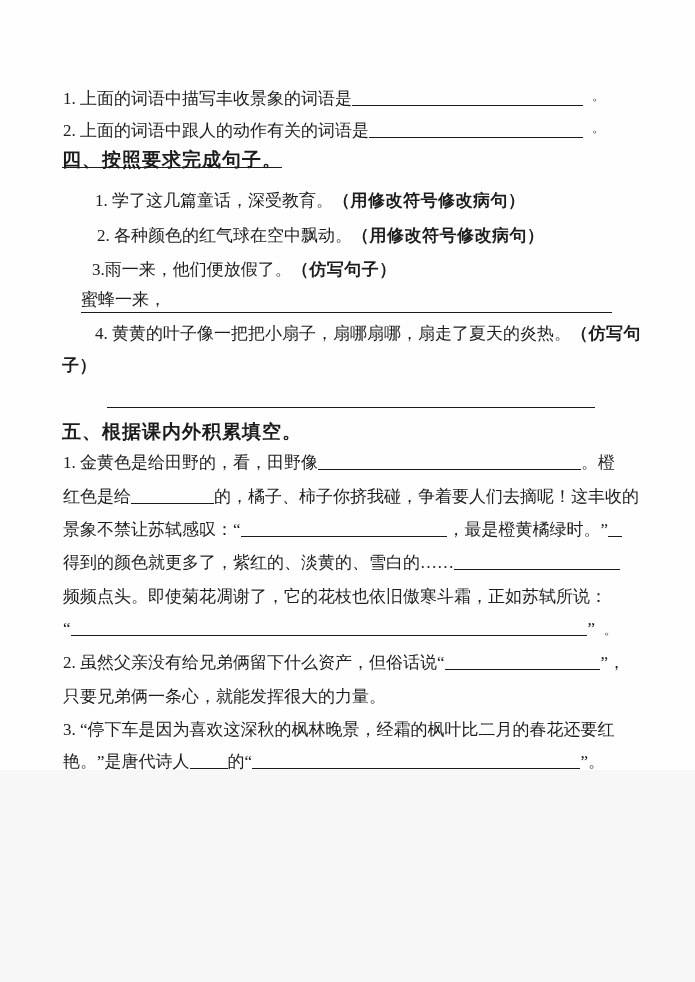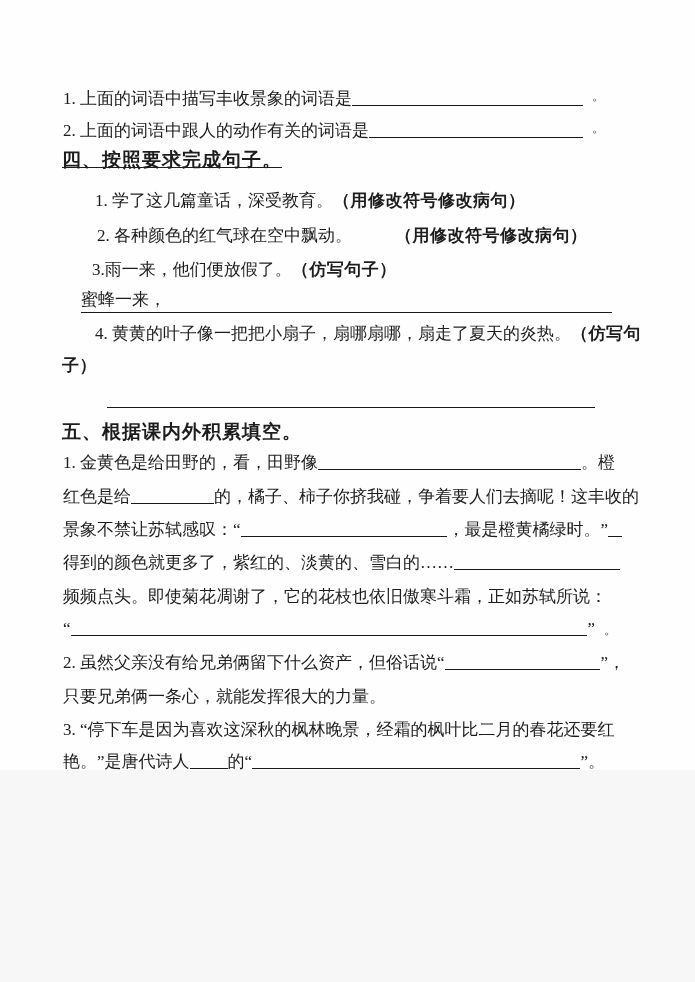--- a/index.html
+++ b/index.html
@@ -87,21 +87,21 @@
 
   <div class="line heading" style="top:148px; left:62px;text-decoration:underline;">
     <span class="seg">四、按照要求完成句子。</span>
   </div>
 
   <div class="line" style="top:190px; left:95px;">
     <span class="seg">1. 学了这几篇童话，深受教育。</span>
     <span class="seg note">（用修改符号修改病句）</span>
   </div>
 
-  <div class="line" style="top:225px; left:97px;gap:43px;">
+  <div class="line" style="top:225px; left:97px;">
     <span class="seg">2. 各种颜色的红气球在空中飘动。</span>
     <span class="seg note">（用修改符号修改病句）</span>
   </div>
 
   <div class="line" style="top:259px; left:92px;">
     <span class="seg">3.雨一来，他们便放假了。</span>
     <span class="seg note">（仿写句子）</span>
   </div>
 
   <div class="line underlined-line" style="top:289px; left:81px; width:531px;">

